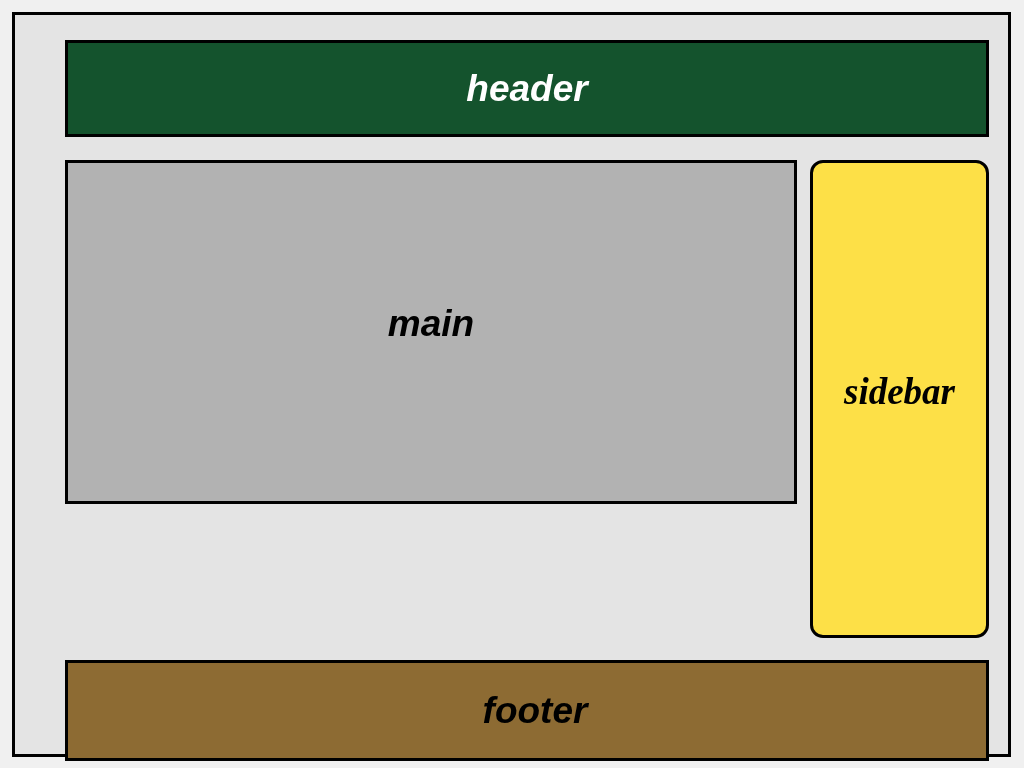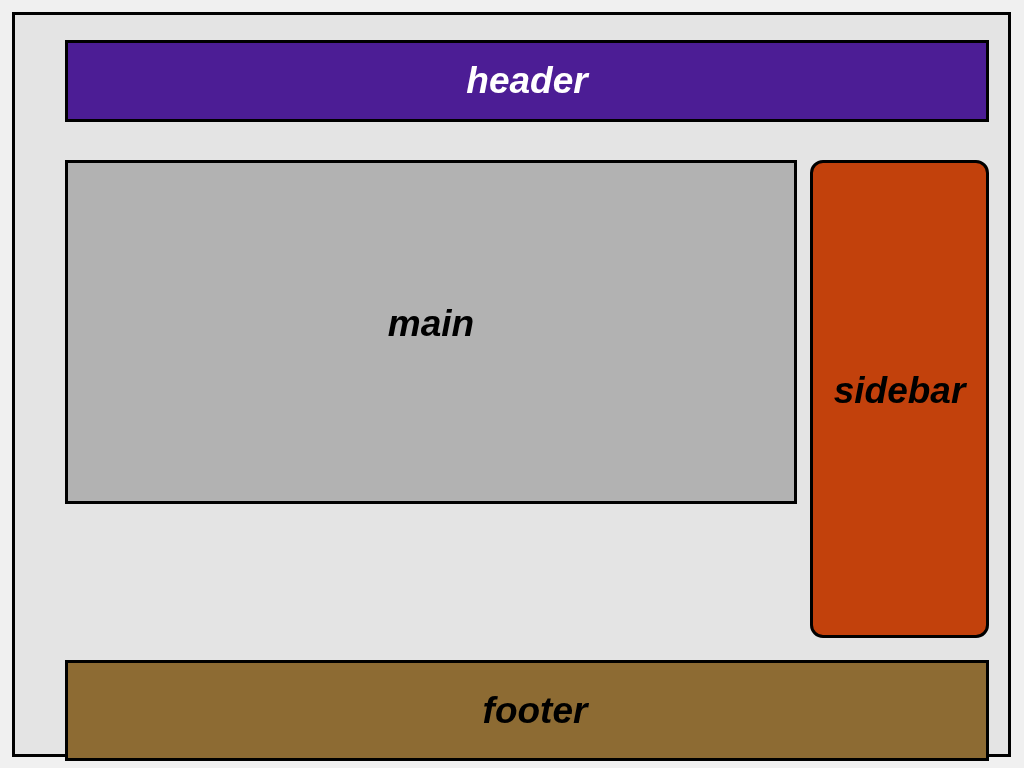--- a/index.html
+++ b/index.html
@@ -39,44 +39,45 @@
     font-style: italic;
     font-size: 37px;
     letter-spacing: 0px;
     position: relative;
     top: -8px;
   }
   .region-header {
     left: 50px;
     top: 25px;
     width: 924px;
-    height: 82px;
-    background: #4c1d95;
+    height: 97px;
+    background: #14532d;
   }
   .region-header .label {
     color: #ffffff;
     top: 0px;
   }
   .region-main {
     left: 50px;
     top: 145px;
     width: 732px;
     height: 344px;
     background: #b2b2b2;
   }
   .region-main .label {
     color: #000000;
   }
   .region-sidebar {
     left: 795px;
     top: 145px;
     width: 179px;
     height: 478px;
-    background: #c2410c;
+    background: #fde047;
     border-radius: 13px;
+    font-family: Liberation Serif, serif;
   }
   .region-sidebar .label {
     color: #000000;
   }
   .region-footer {
     left: 50px;
     top: 645px;
     width: 924px;
     height: 101px;
     background: #8d6b33;

